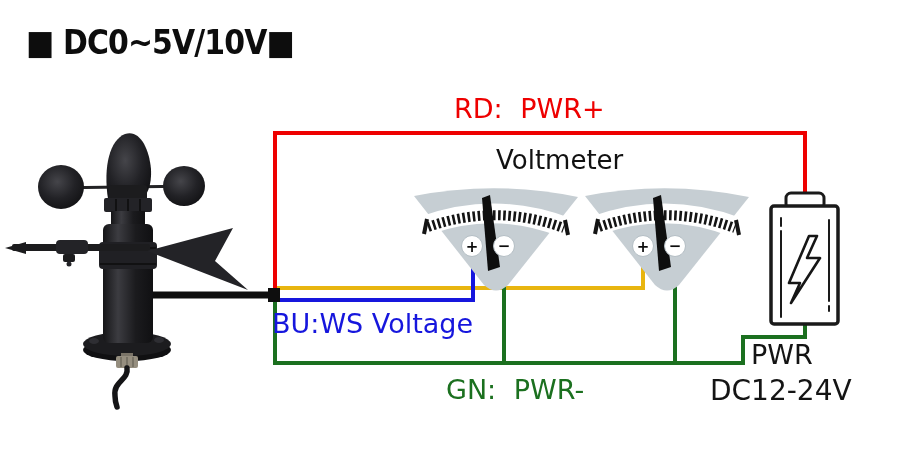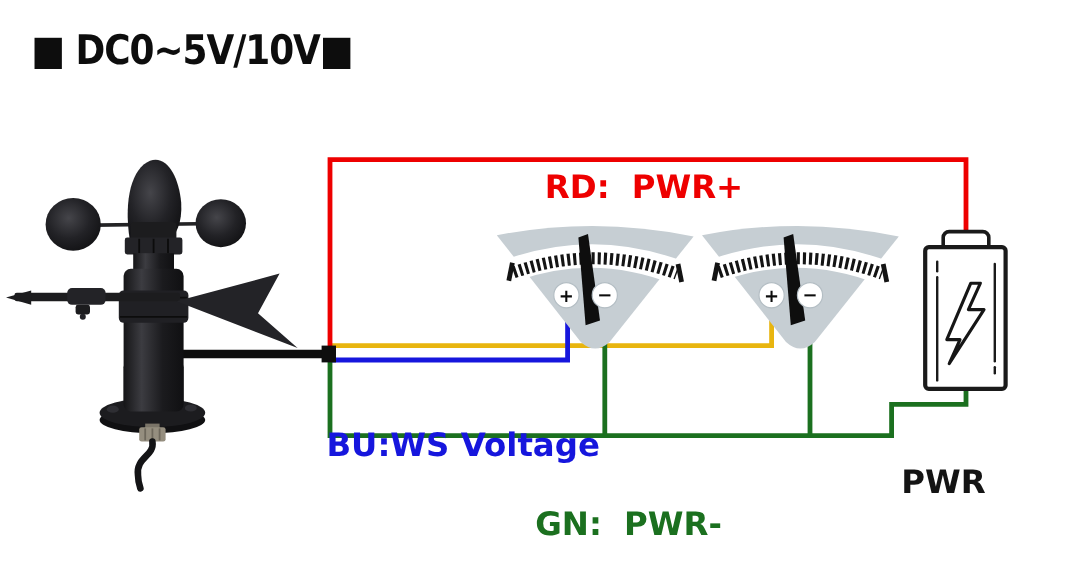--- a/index.html
+++ b/index.html
@@ -5,21 +5,21 @@
   html,body{margin:0;padding:0;background:#ffffff;}
   #canvas{
     position:relative;width:900px;height:474px;background:#ffffff;overflow:hidden;
     font-family:"DejaVu Sans","Liberation Sans",sans-serif;
   }
   #diagram-svg{position:absolute;left:0;top:0;}
   .page-title{
     position:absolute;left:26px;top:22px;font-size:34px;font-weight:700;color:#0d0d0d;
     letter-spacing:-1px;transform:scaleX(.88);transform-origin:left top;white-space:nowrap;
   }
-  .lbl{position:absolute;font-weight:700;white-space:nowrap;line-height:1.2;margin-top:48px;}
+  .lbl{position:absolute;font-weight:400;white-space:nowrap;line-height:1.2;}
   .lbl-red{left:454px;top:93px;font-size:27px;color:var(--wire-red);word-spacing:9px;}
   .lbl-volt{left:496px;top:145px;font-size:26px;color:#111;}
   .lbl-blue{left:272px;top:308px;font-size:27px;color:var(--wire-blue);}
   .lbl-yellow{left:538px;top:290px;font-size:27px;color:var(--wire-yellow);line-height:35px;}
   .lbl-green{left:446px;top:374px;font-size:27px;color:var(--wire-green);word-spacing:9px;}
   .lbl-pwr{left:751px;top:339px;font-size:27px;color:#141414;}
   .lbl-dc{left:710px;top:374px;font-size:28px;color:#141414;}
 
   
   .w{fill:none;stroke-width:4;}
@@ -139,16 +139,18 @@
       <rect x="116" y="356" width="22" height="12" rx="2" fill="#958e7f"></rect>
       <line x1="121" y1="357" x2="121" y2="367" stroke="#6e685c" stroke-width="1.5"></line>
       <line x1="127" y1="357" x2="127" y2="367" stroke="#6e685c" stroke-width="1.5"></line>
       <line x1="133" y1="357" x2="133" y2="367" stroke="#6e685c" stroke-width="1.5"></line>
       <path d="M127,368 C129,380 113,381 115,396 C115,401 116,404 117,407" fill="none" stroke="#141416" stroke-width="5.5" stroke-linecap="round"></path>
     </g>
   </svg>
 
   <div class="page-title">■ DC0~5V/10V■</div>
   <div class="lbl lbl-red">RD: PWR+</div>
+  <div class="lbl lbl-volt">Voltmeter</div>
   <div class="lbl lbl-blue">BU:WS Voltage</div>
   <div class="lbl lbl-pwr">PWR</div>
   <div class="lbl lbl-green">GN: PWR-</div>
+  <div class="lbl lbl-dc">DC12-24V</div>
 </div>
 
 </body></html>

